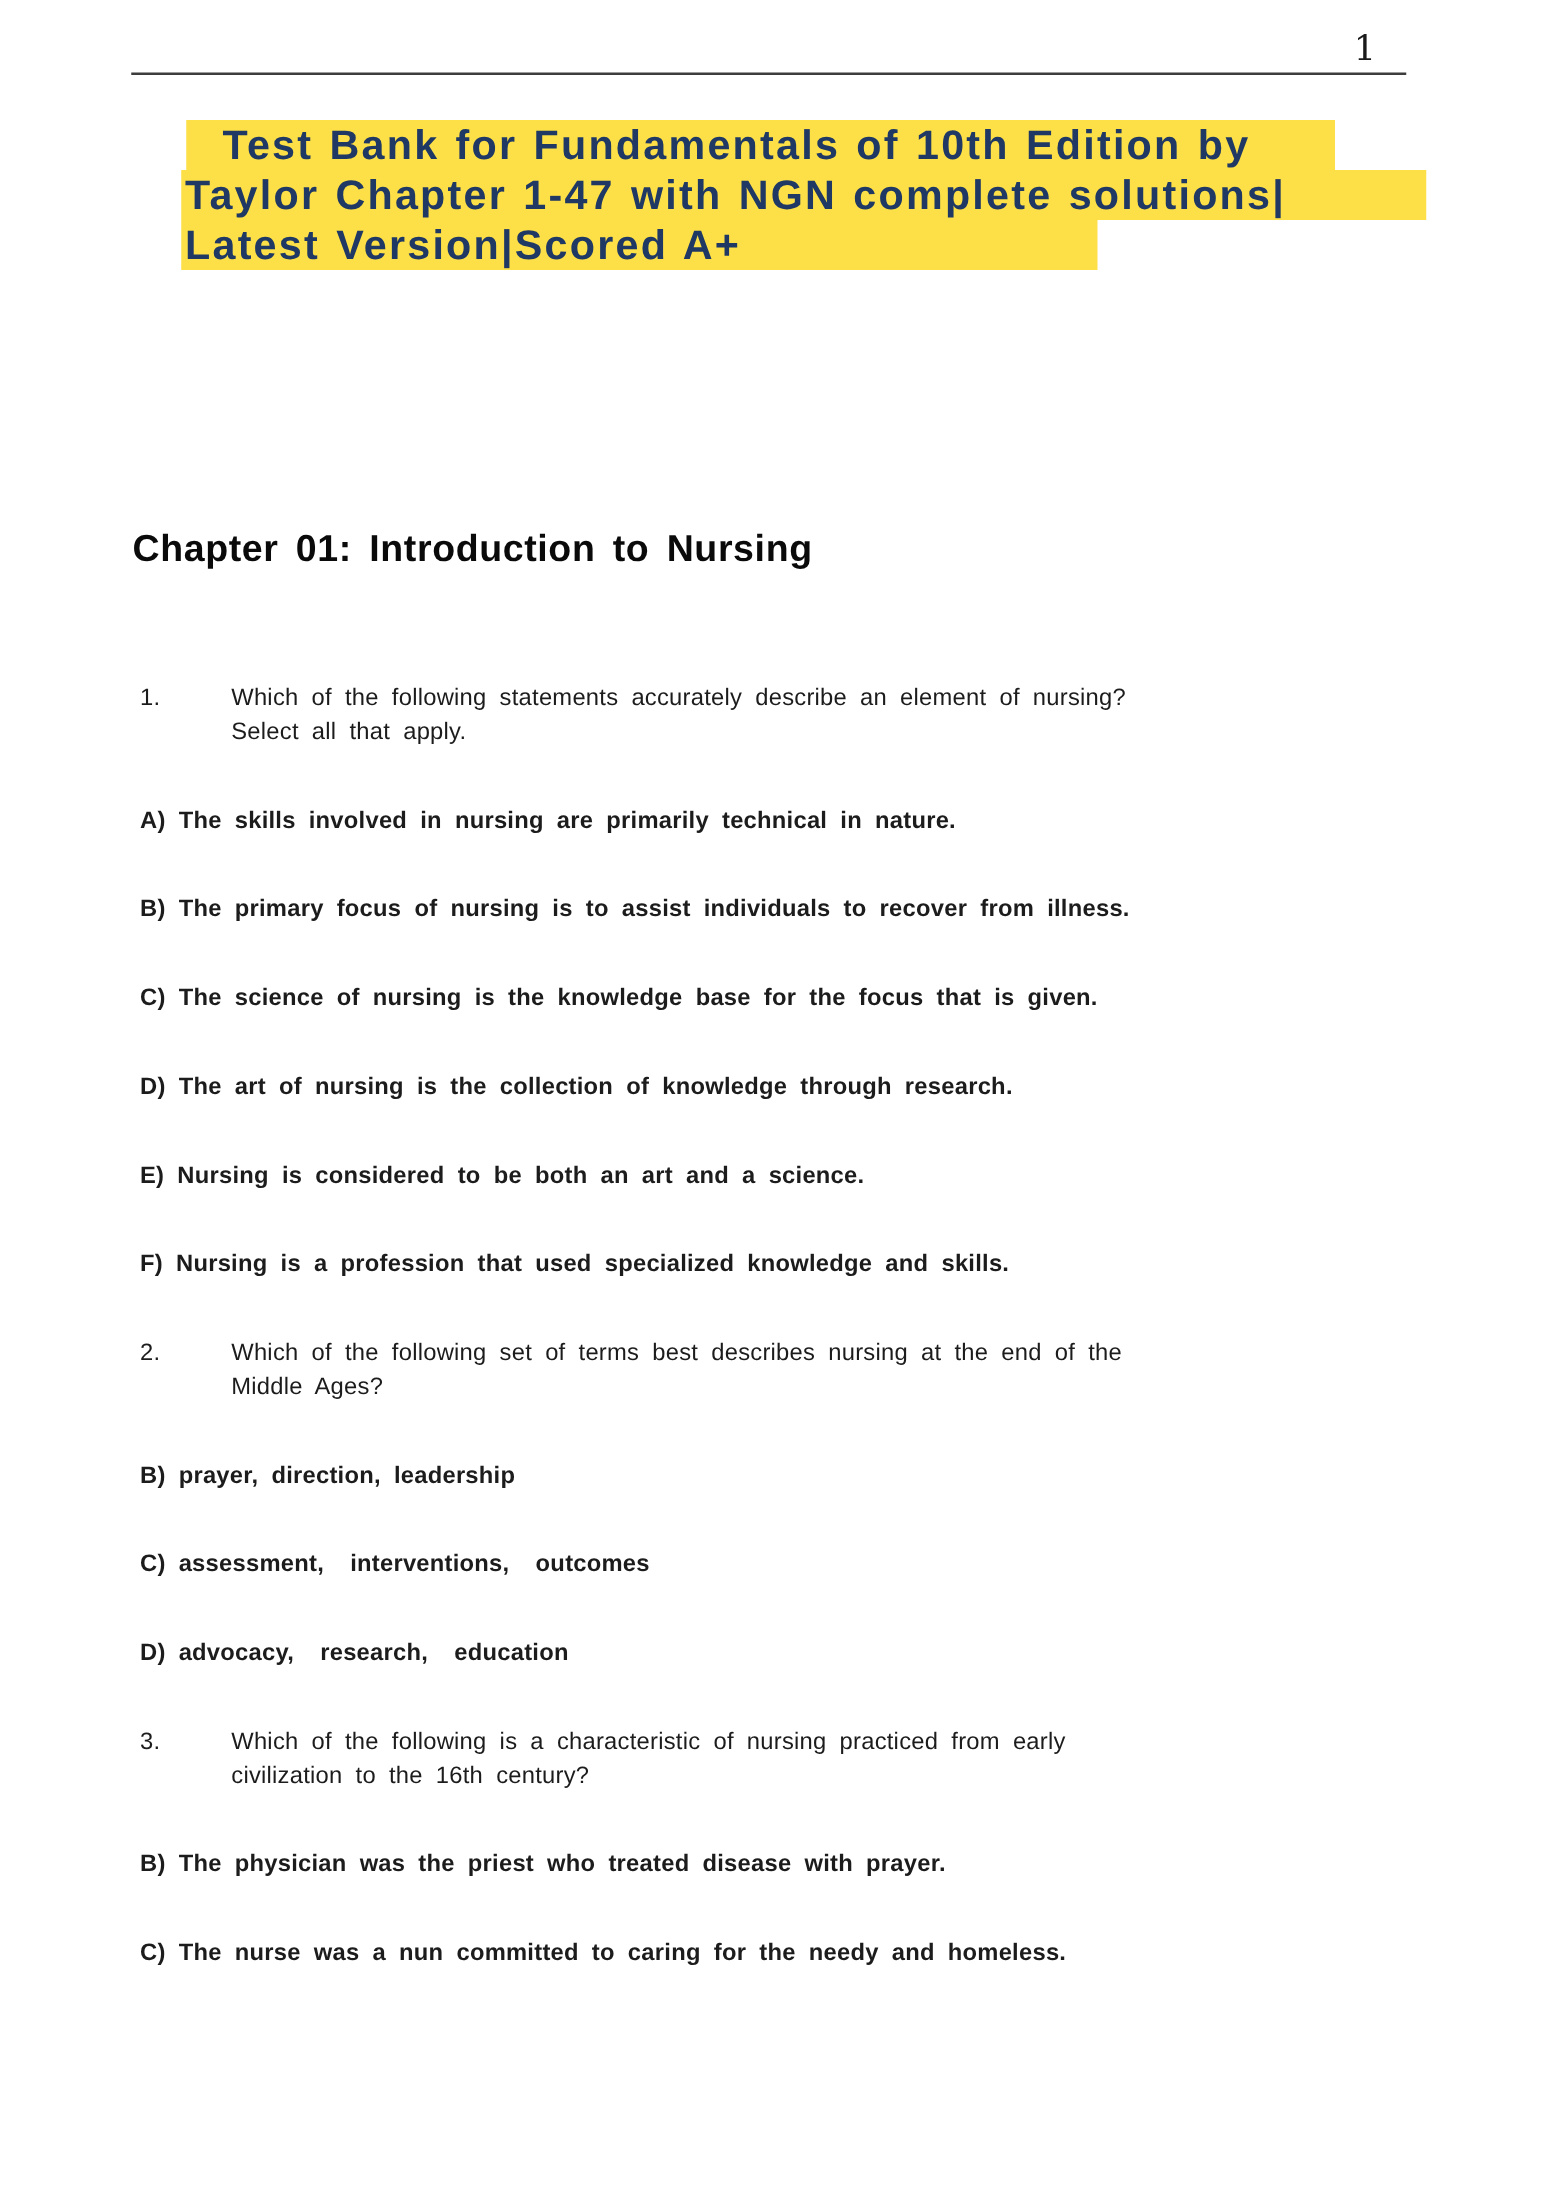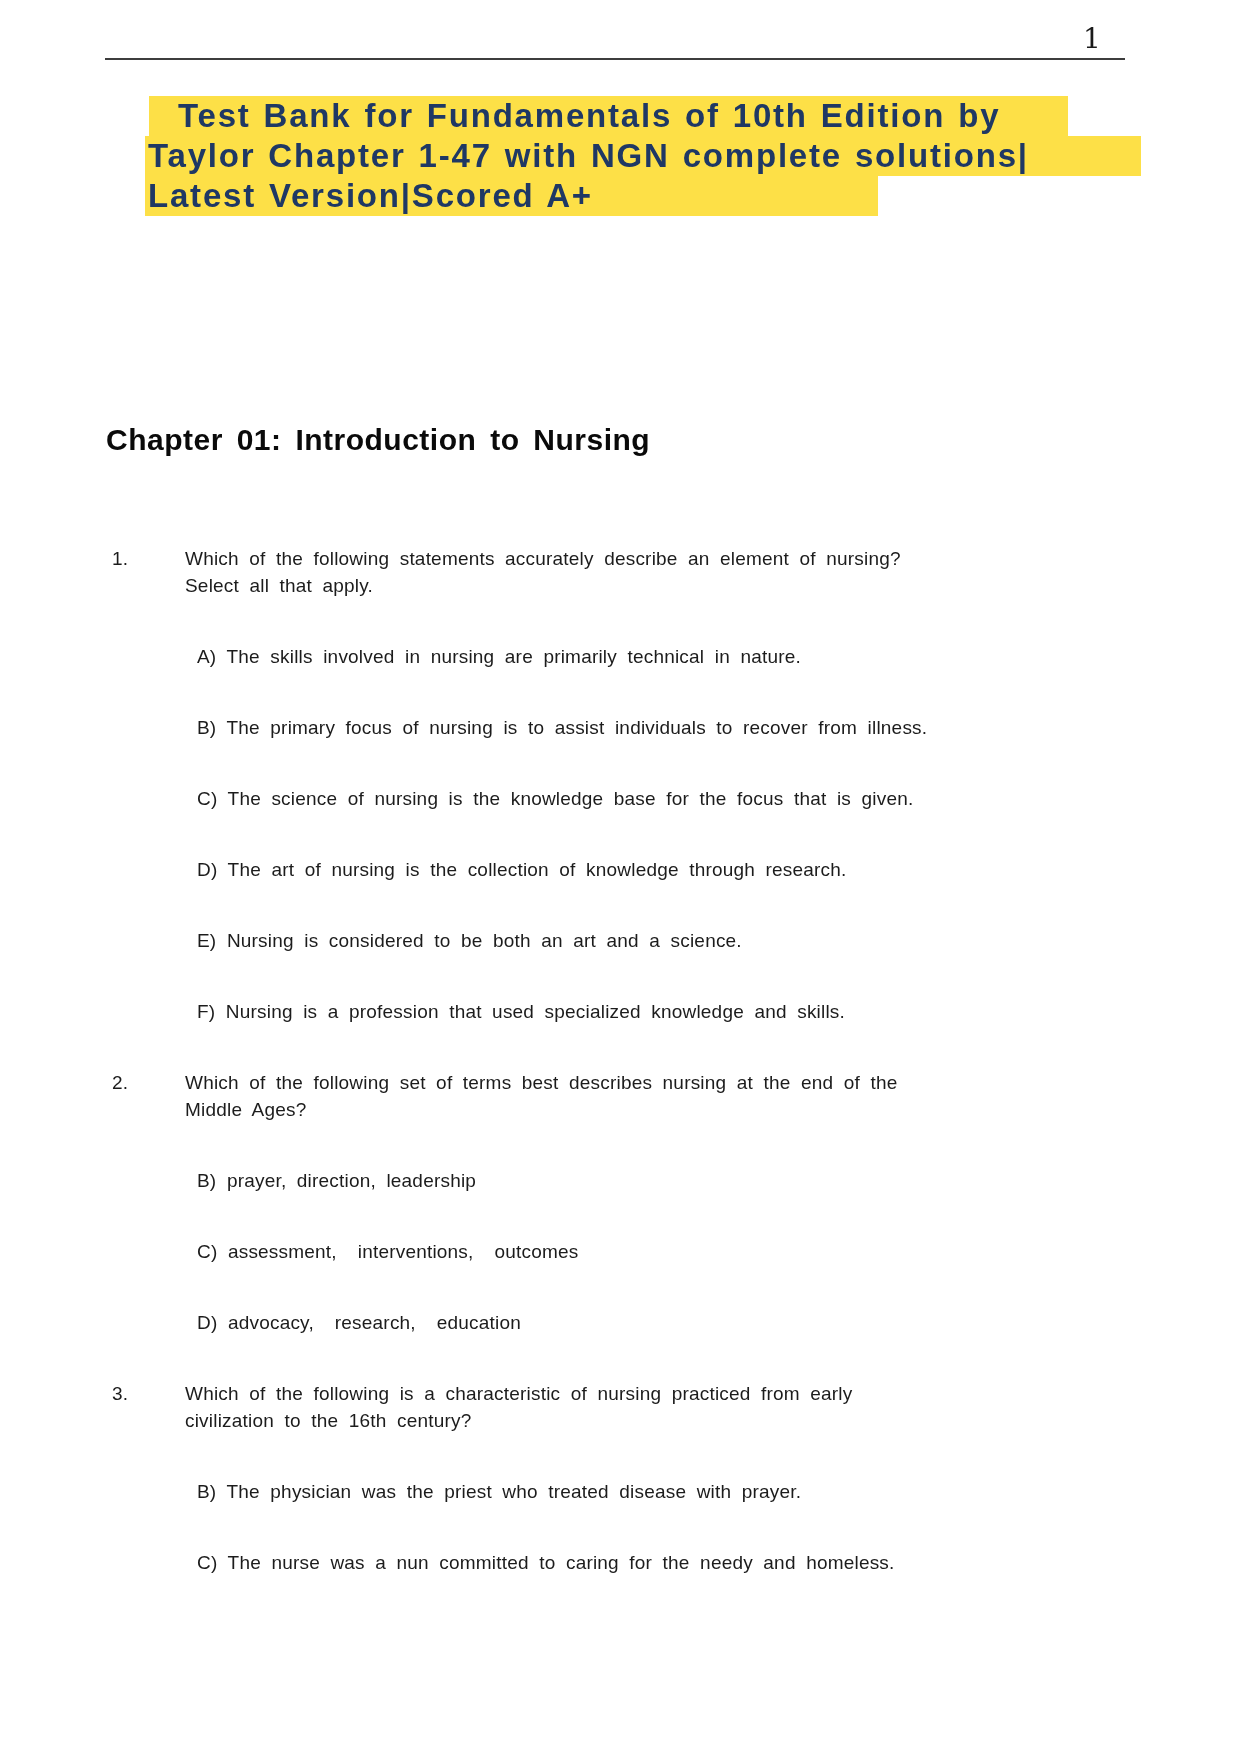--- a/index.html
+++ b/index.html
@@ -70,23 +70,23 @@
     color: #1c1c1c;
     letter-spacing: 0.2px;
     word-spacing: 5px;
   }
   .question { margin: 0; }
   .question + .question { margin-top: 44px; }
   .q-head { display: flex; align-items: flex-start; }
   .q-num { flex: 0 0 73px; width: 73px; }
   .q-text { flex: 1 1 auto; }
   .option {
-    margin-left: 85px;
     margin-top: 44px;
     white-space: pre-wrap;
+    font-weight: bold;
   }
 </style>
 </head>
 <body>
 
 <div class="page">
 
   <div class="page-number">1</div>
   <div class="top-rule"></div>
 

